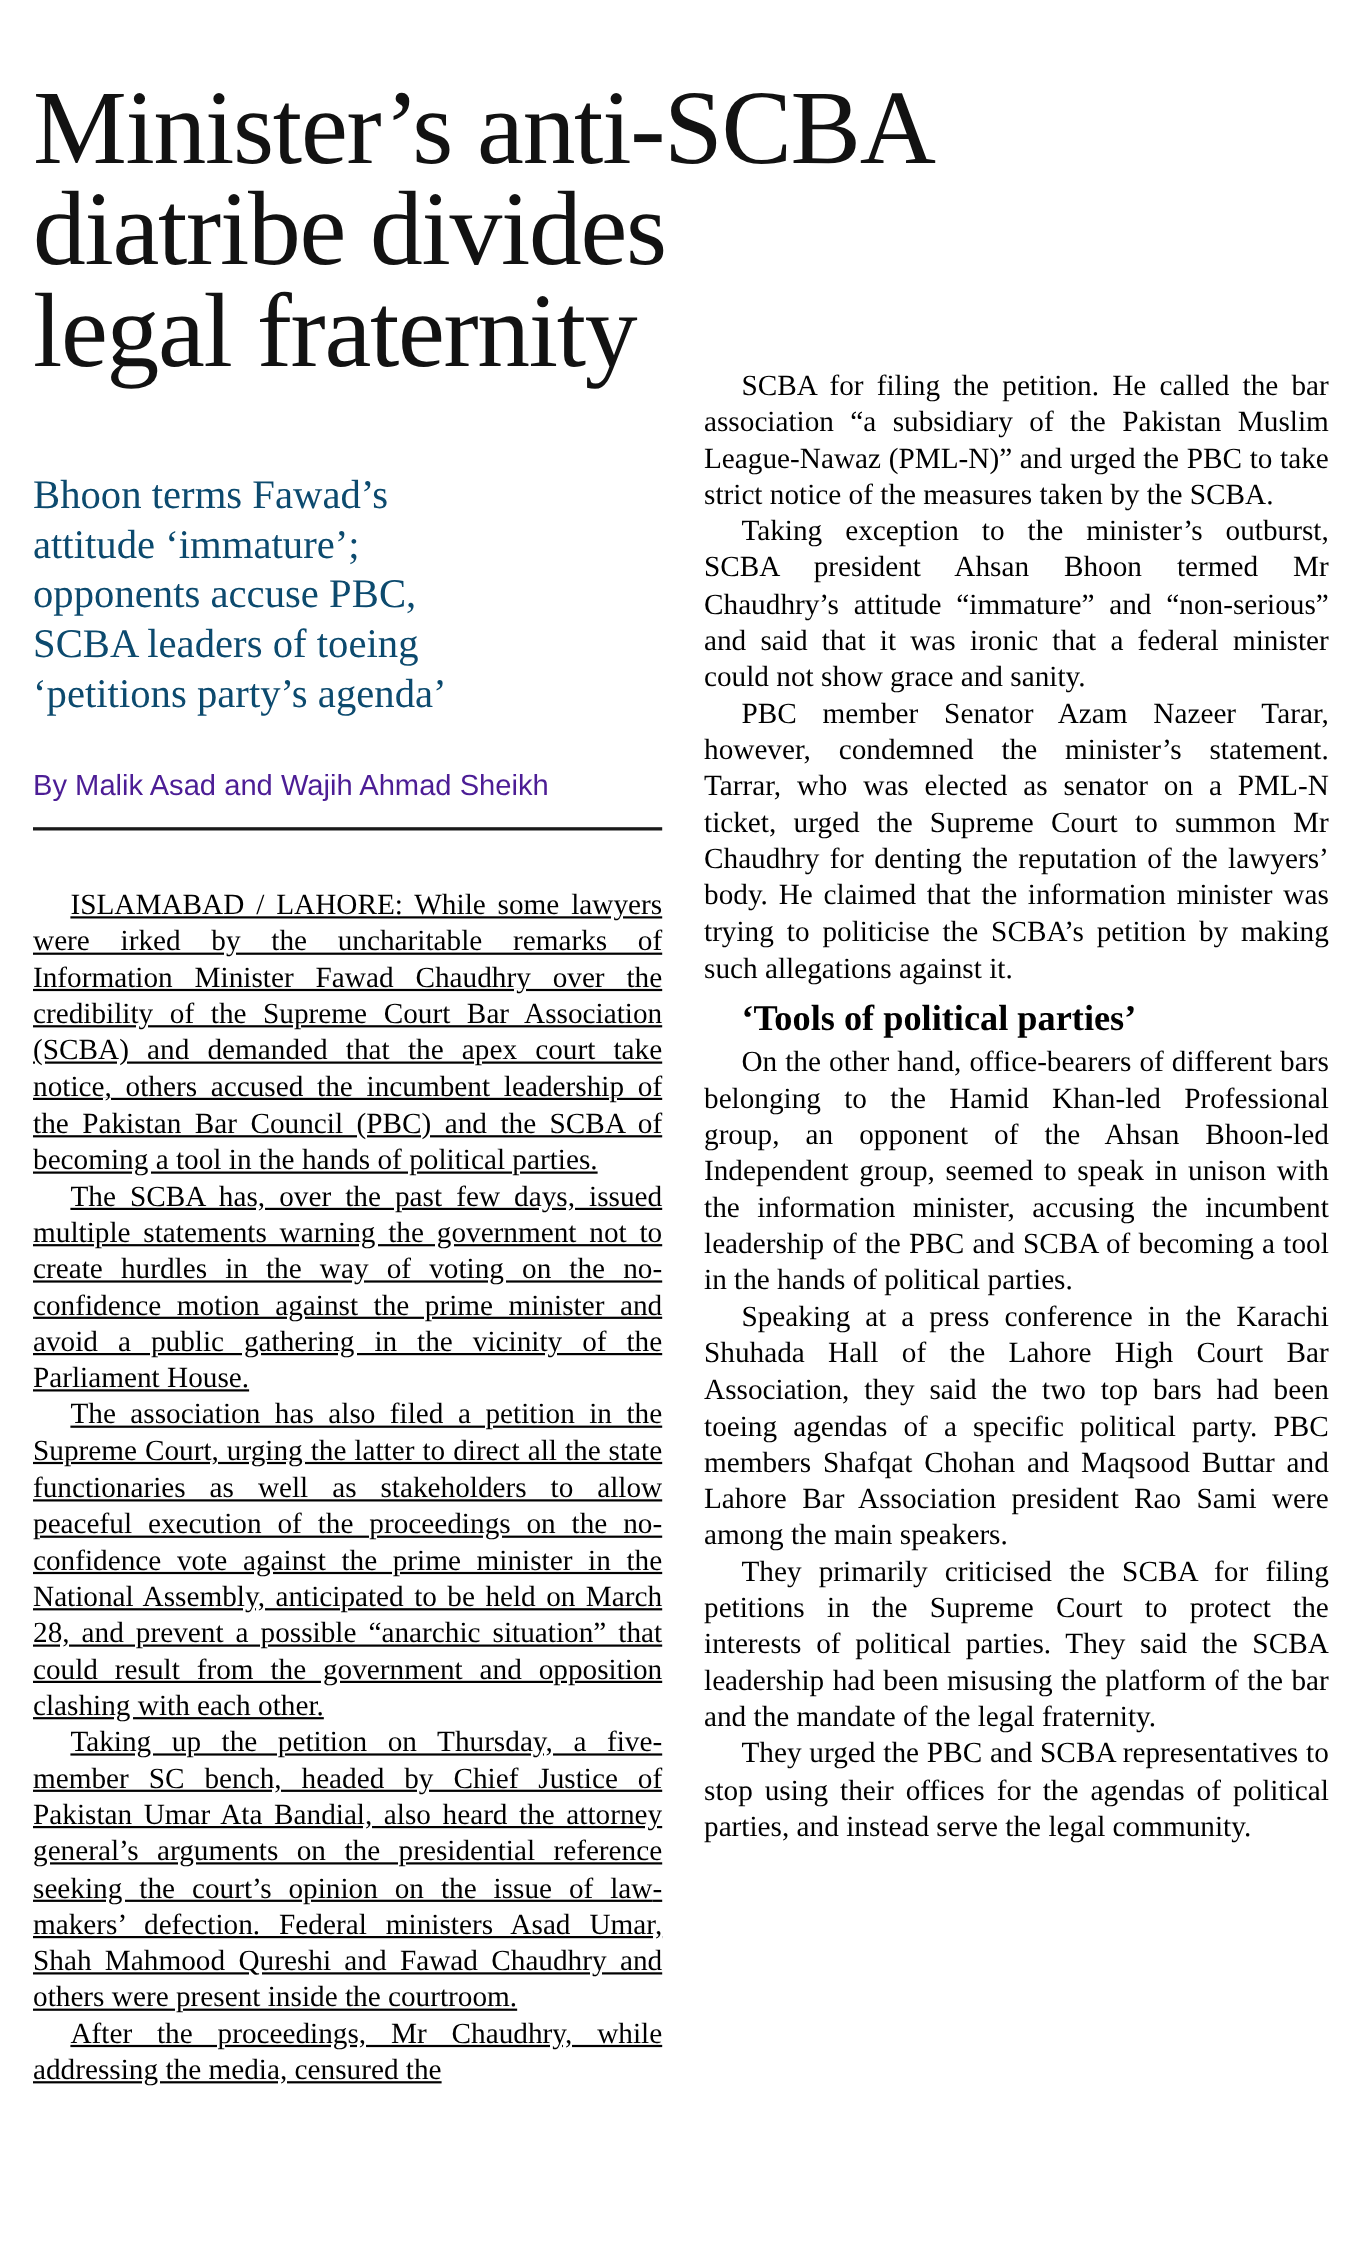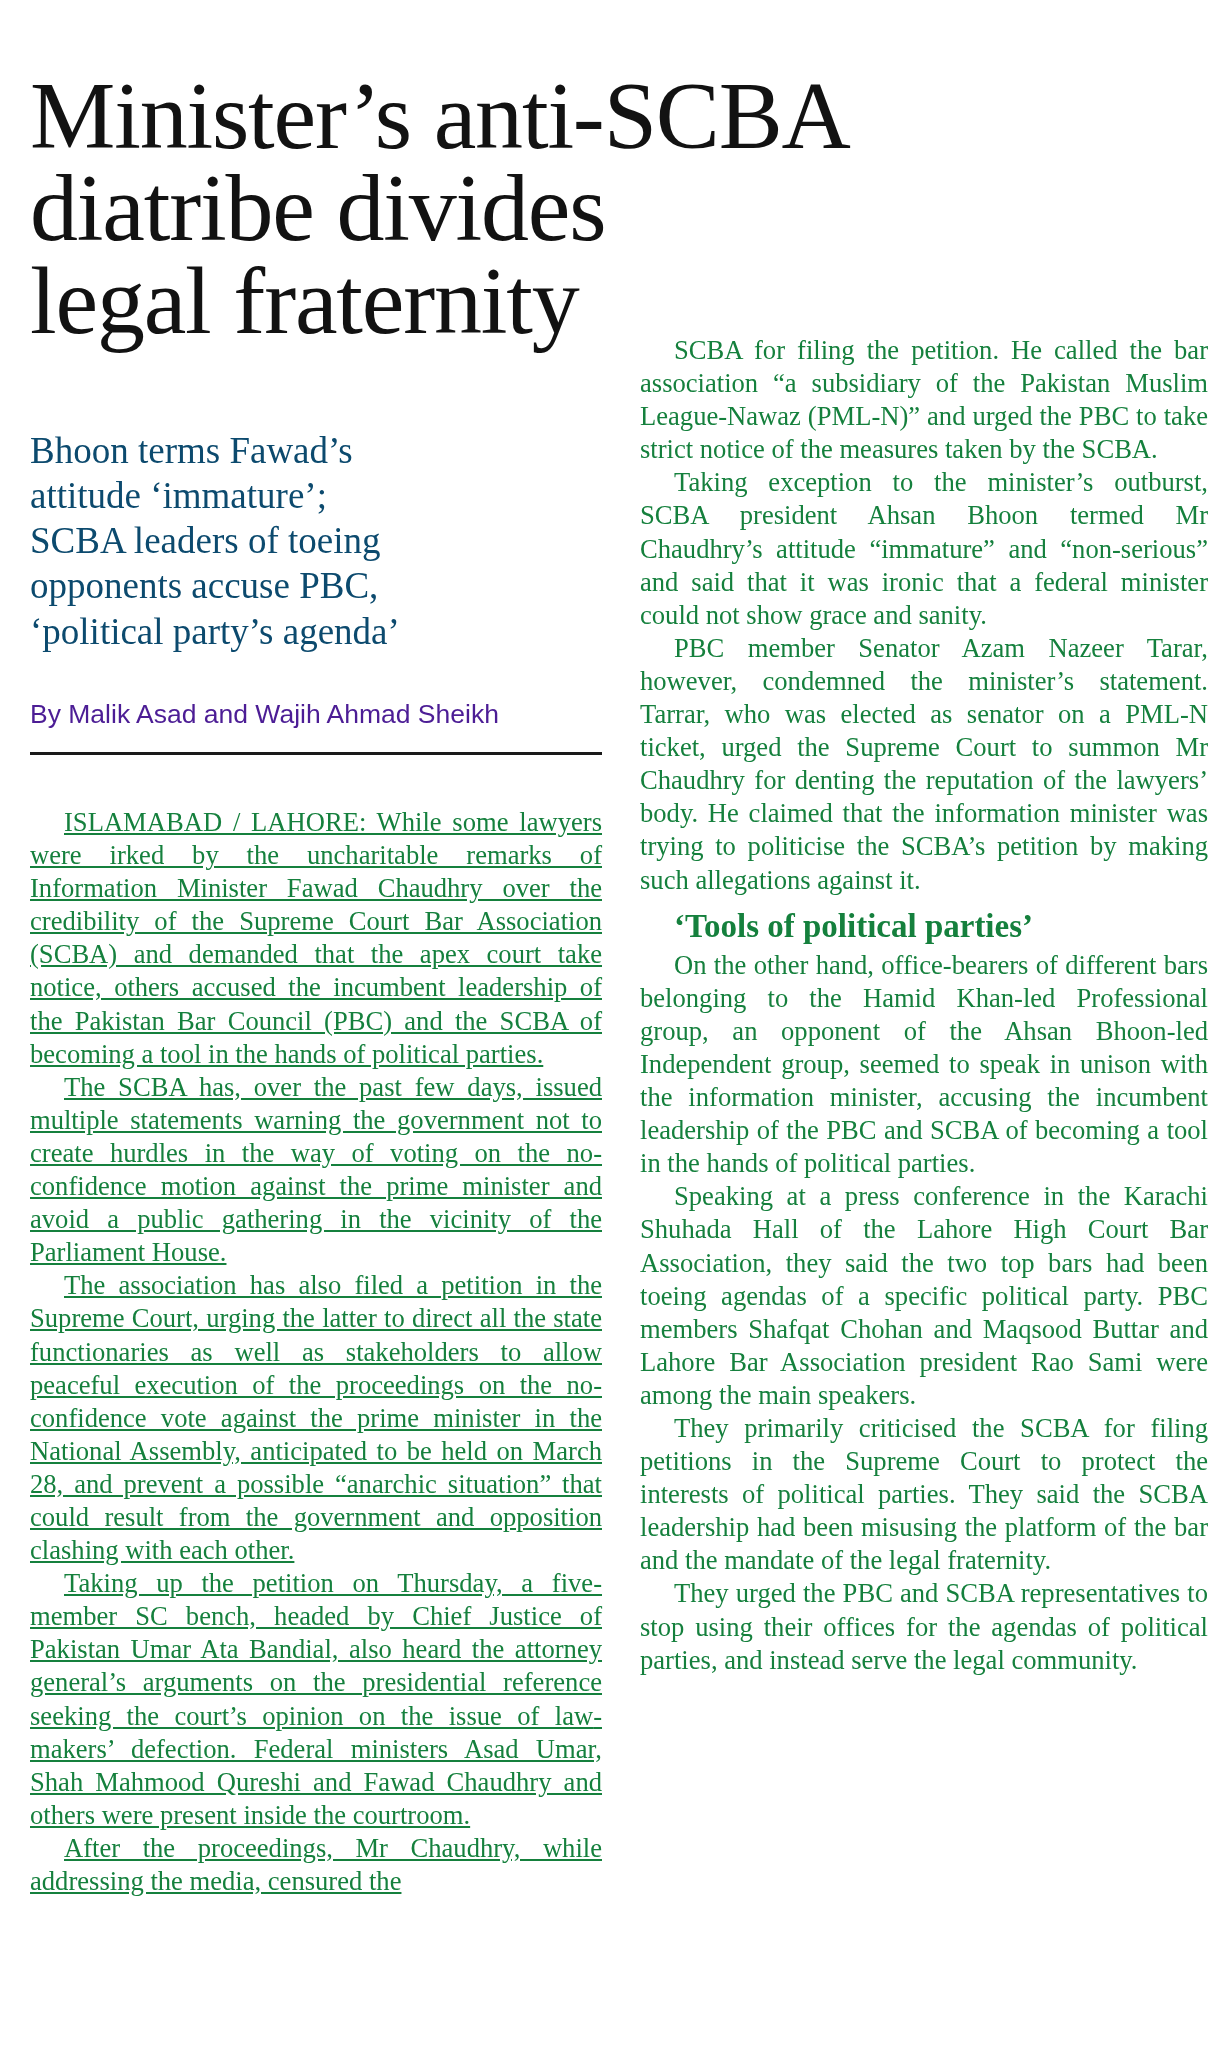--- a/index.html
+++ b/index.html
@@ -84,21 +84,21 @@
   
   .col {
     position: absolute;
     top: 0;
     font-size: 26.6px;
     line-height: 1.245;
     text-align: justify;
     text-justify: inter-word;
     hyphens: manual;
     -webkit-hyphens: manual;
-    color: #15803d;
+    color: #000000;
   }
   .col-left {
     left: 30px;
     top: 806px;
     width: 572px;
     text-decoration: underline;
   }
   .col-right {
     left: 640px;
     top: 334px;
@@ -130,23 +130,23 @@
 
   <h1 class="headline">
     <span class="hl-line">Minister’s anti-SCBA</span>
     <span class="hl-line">diatribe divides</span>
     <span class="hl-line">legal fraternity</span>
   </h1>
 
   <div class="deck">
     <span class="deck-line">Bhoon terms Fawad’s</span>
     <span class="deck-line">attitude ‘immature’;</span>
+    <span class="deck-line">opponents accuse PBC,</span>
     <span class="deck-line">SCBA leaders of toeing</span>
-    <span class="deck-line">opponents accuse PBC,</span>
-    <span class="deck-line">‘political party’s agenda’</span>
+    <span class="deck-line">‘petitions party’s agenda’</span>
   </div>
 
   <div class="byline">By Malik Asad and Wajih Ahmad Sheikh</div>
   <div class="byline-rule"></div>
 
   <div class="col col-left">
     <p>ISLAMABAD / LAHORE: While some lawyers were irked by the uncharitable remarks of Information Minister Fawad Chaudhry over the credibility of the Supreme Court Bar Association (SCBA) and demanded that the apex court take notice, others accused the incumbent lead­ership of the Pakistan Bar Council (PBC) and the SCBA of becoming a tool in the hands of political parties.</p>
     <p>The SCBA has, over the past few days, issued multiple statements warning the government not to create hurdles in the way of voting on the no-confidence motion against the prime minister and avoid a public gathering in the vicinity of the Parliament House.</p>
     <p>The association has also filed a petition in the Supreme Court, urging the latter to direct all the state functionaries as well as stakeholders to allow peaceful execution of the proceedings on the no-confidence vote against the prime minister in the National Assembly, anticipated to be held on March 28, and prevent a possible “anarchic situa­tion” that could result from the government and opposition clashing with each other.</p>
     <p>Taking up the petition on Thursday, a five-member SC bench, headed by Chief Justice of Pakistan Umar Ata Bandial, also heard the attorney general’s argu­ments on the presidential reference seek­ing the court’s opinion on the issue of law­makers’ defection. Federal ministers Asad Umar, Shah Mahmood Qureshi and Fawad Chaudhry and others were present inside the courtroom.</p>

